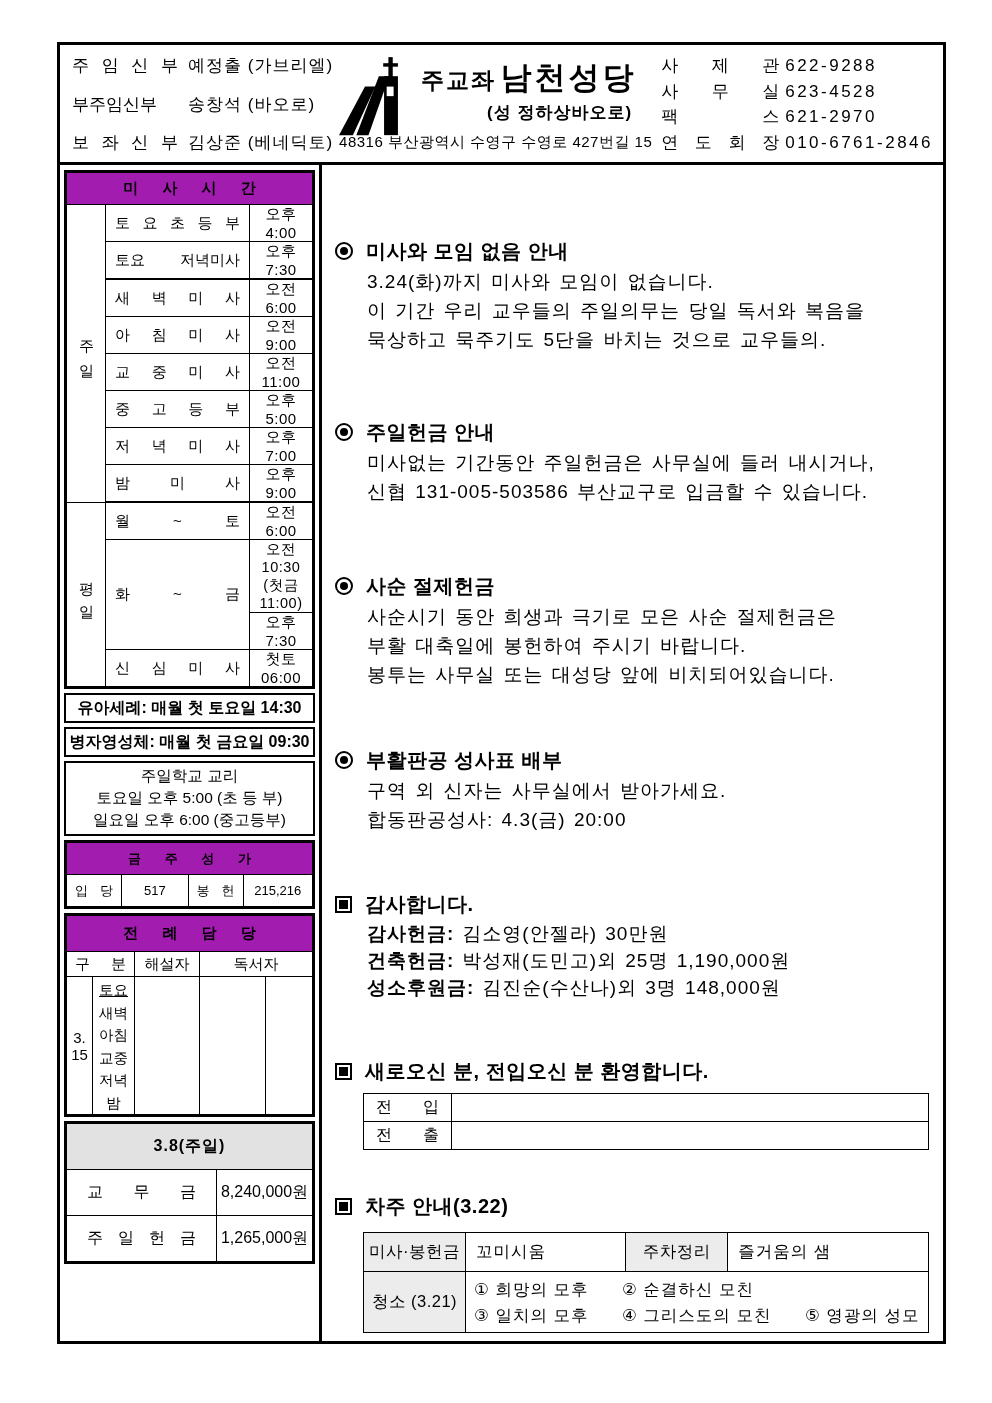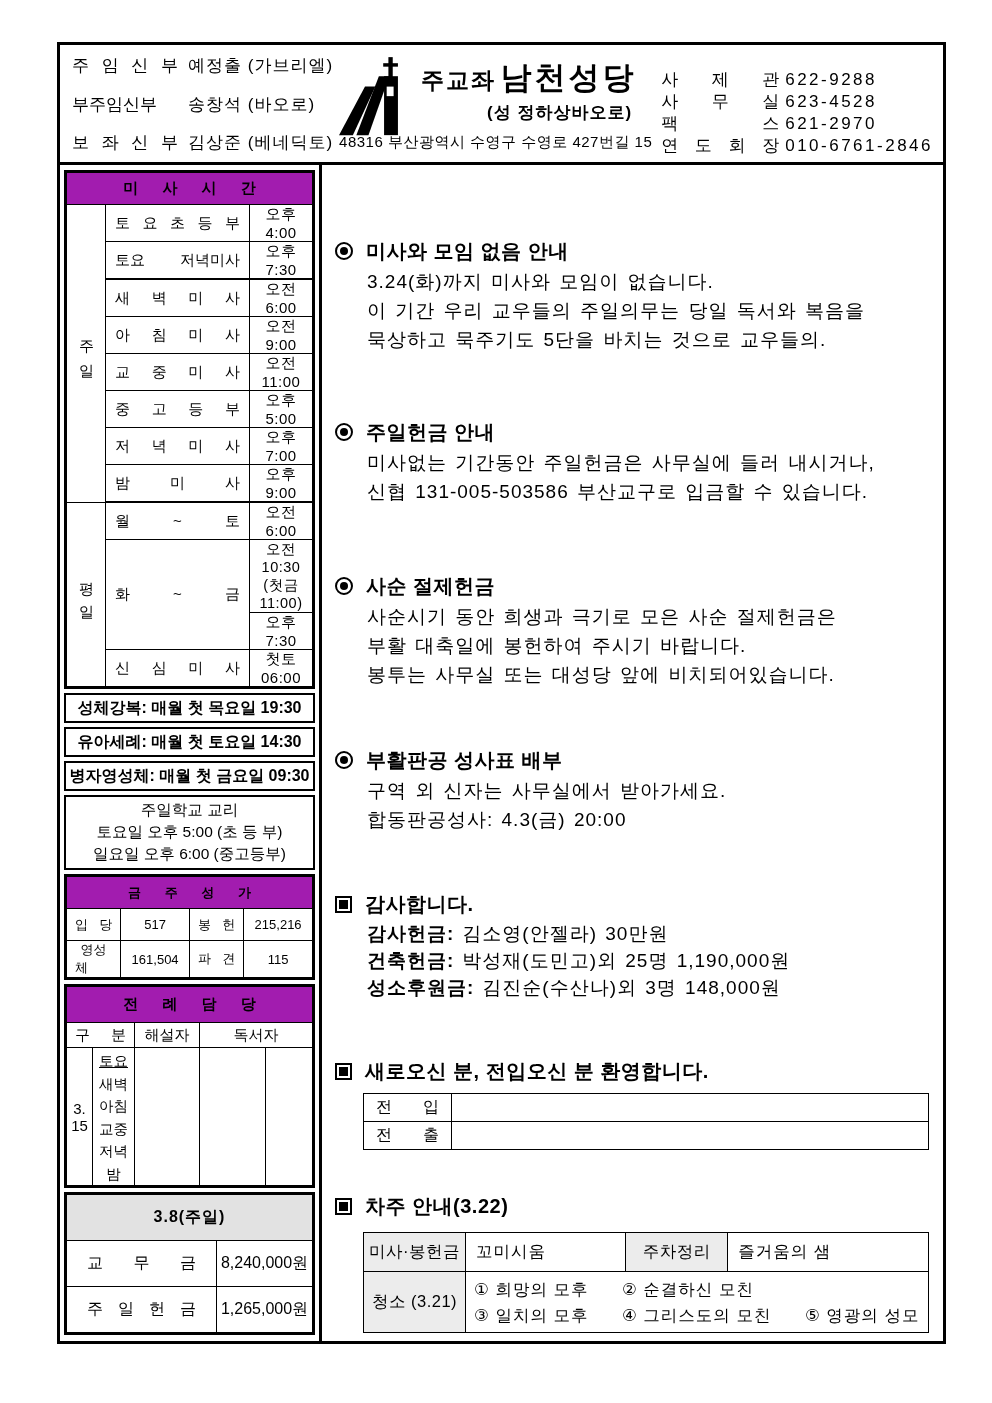--- a/index.html
+++ b/index.html
@@ -16,21 +16,21 @@
   .staff-name { margin-left:10px; letter-spacing:1px; white-space:nowrap; }
 
   .brand { width:346px; position:relative; padding:6px 0 0 0; }
   .logo { position:absolute; left:2px; top:12px; width:78px; height:80px; }
   .brand-text { margin-left:84px; white-space:nowrap; margin-top:6px; }
   .brand-prefix { font-size:23px; font-weight:bold; letter-spacing:2px; }
   .brand-title { font-size:31px; font-weight:bold; letter-spacing:3px; }
   .brand-sub { margin-left:150px; margin-top:2px; font-size:17px; font-weight:bold; letter-spacing:1px; }
   .brand-addr { position:absolute; left:2px; bottom:10px; font-size:15px; white-space:nowrap; letter-spacing:0.5px; }
 
-  .contacts { flex:1; padding:24px 10px 8px 6px; display:flex; flex-direction:column; justify-content:space-between; }
+  .contacts { flex:1; padding:10px 10px 8px 6px; display:flex; flex-direction:column; justify-content:space-between; }
   .contact-line { display:flex; font-size:17px; line-height:22px; }
   .contact-label { display:block; width:118px; text-align-last:justify; }
   .contact-number { margin-left:6px; letter-spacing:2.5px; white-space:nowrap; }
 
   
   .bodyarea { display:flex; height:1176px; }
   .left-col { width:271px; border-right:3px solid #000; padding:5px 4px 0 4px; overflow:hidden; }
   .right-col { flex:1; padding:72px 14px 0 13px; }
 
   
@@ -220,47 +220,40 @@
               <td class="mtime">오후 7:30</td>
             </tr>
             <tr>
               <td class="mname">신 심 미 사</td>
               <td class="mtime">첫토 06:00</td>
             </tr>
           </tbody>
             </table>
         </div>
 
-        <div class="lbox single">성체강복:  매월 첫 목요일 19:30</div>
         <div class="lbox single">유아세례:  매월 첫 토요일 14:30</div>
         <div class="lbox single">병자영성체:  매월 첫 금요일 09:30</div>
 
         <div class="lbox school">
           <div>주일학교 교리</div>
           <div>토요일 오후 5:00 (초 등 부)</div>
           <div>일요일 오후 6:00 (중고등부)</div>
         </div>
 
         <div class="lbox">
           <table class="hymn-table">
             <tbody>
                 <tr>
                   <td class="sec-head" colspan="4">금 주 성 가</td>
                 </tr>
             <tr>
               <td class="hymn-label">입 당</td>
               <td class="hymn-val">517</td>
               <td class="hymn-label">봉 헌</td>
               <td class="hymn-val">215,216</td>
-            </tr>
-            <tr>
-              <td class="hymn-label">영성체</td>
-              <td class="hymn-val">161,504</td>
-              <td class="hymn-label">파 견</td>
-              <td class="hymn-val">115</td>
             </tr>
           </tbody>
             </table>
         </div>
 
         <div class="lbox">
           <table class="lit-table">
             <tbody>
                 <tr>
                   <td class="sec-head" colspan="5">전 례 담 당</td>

